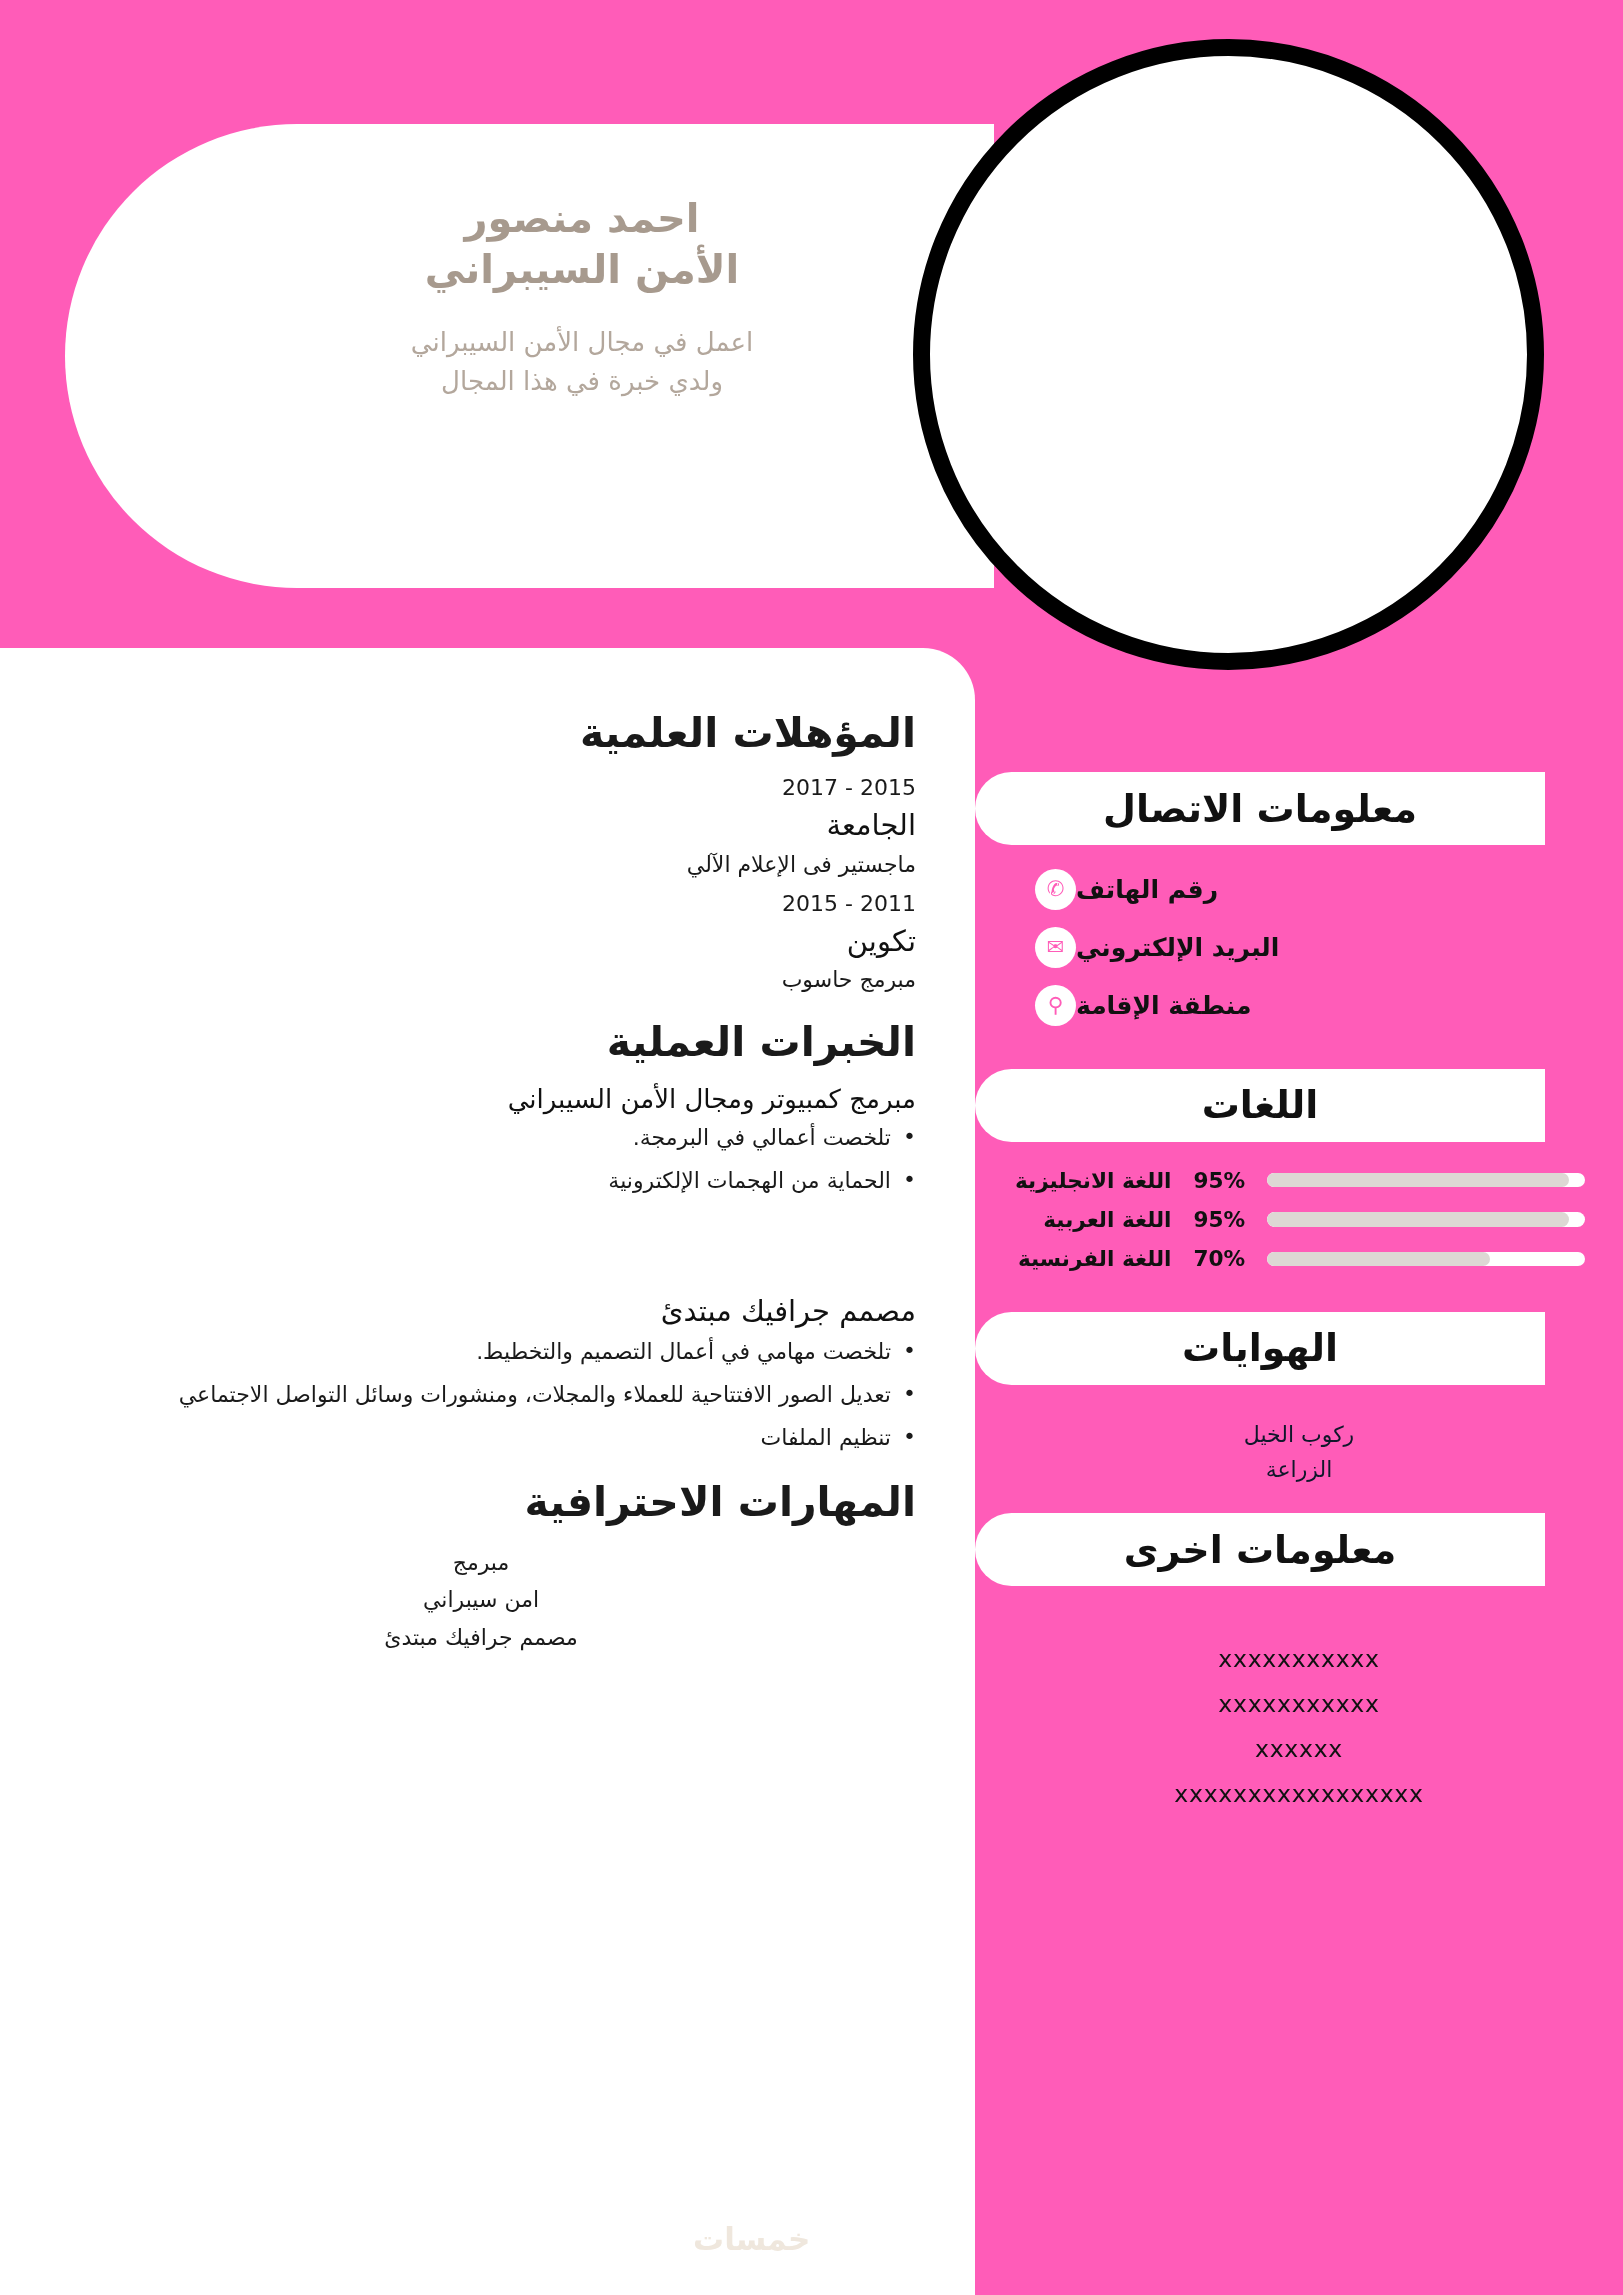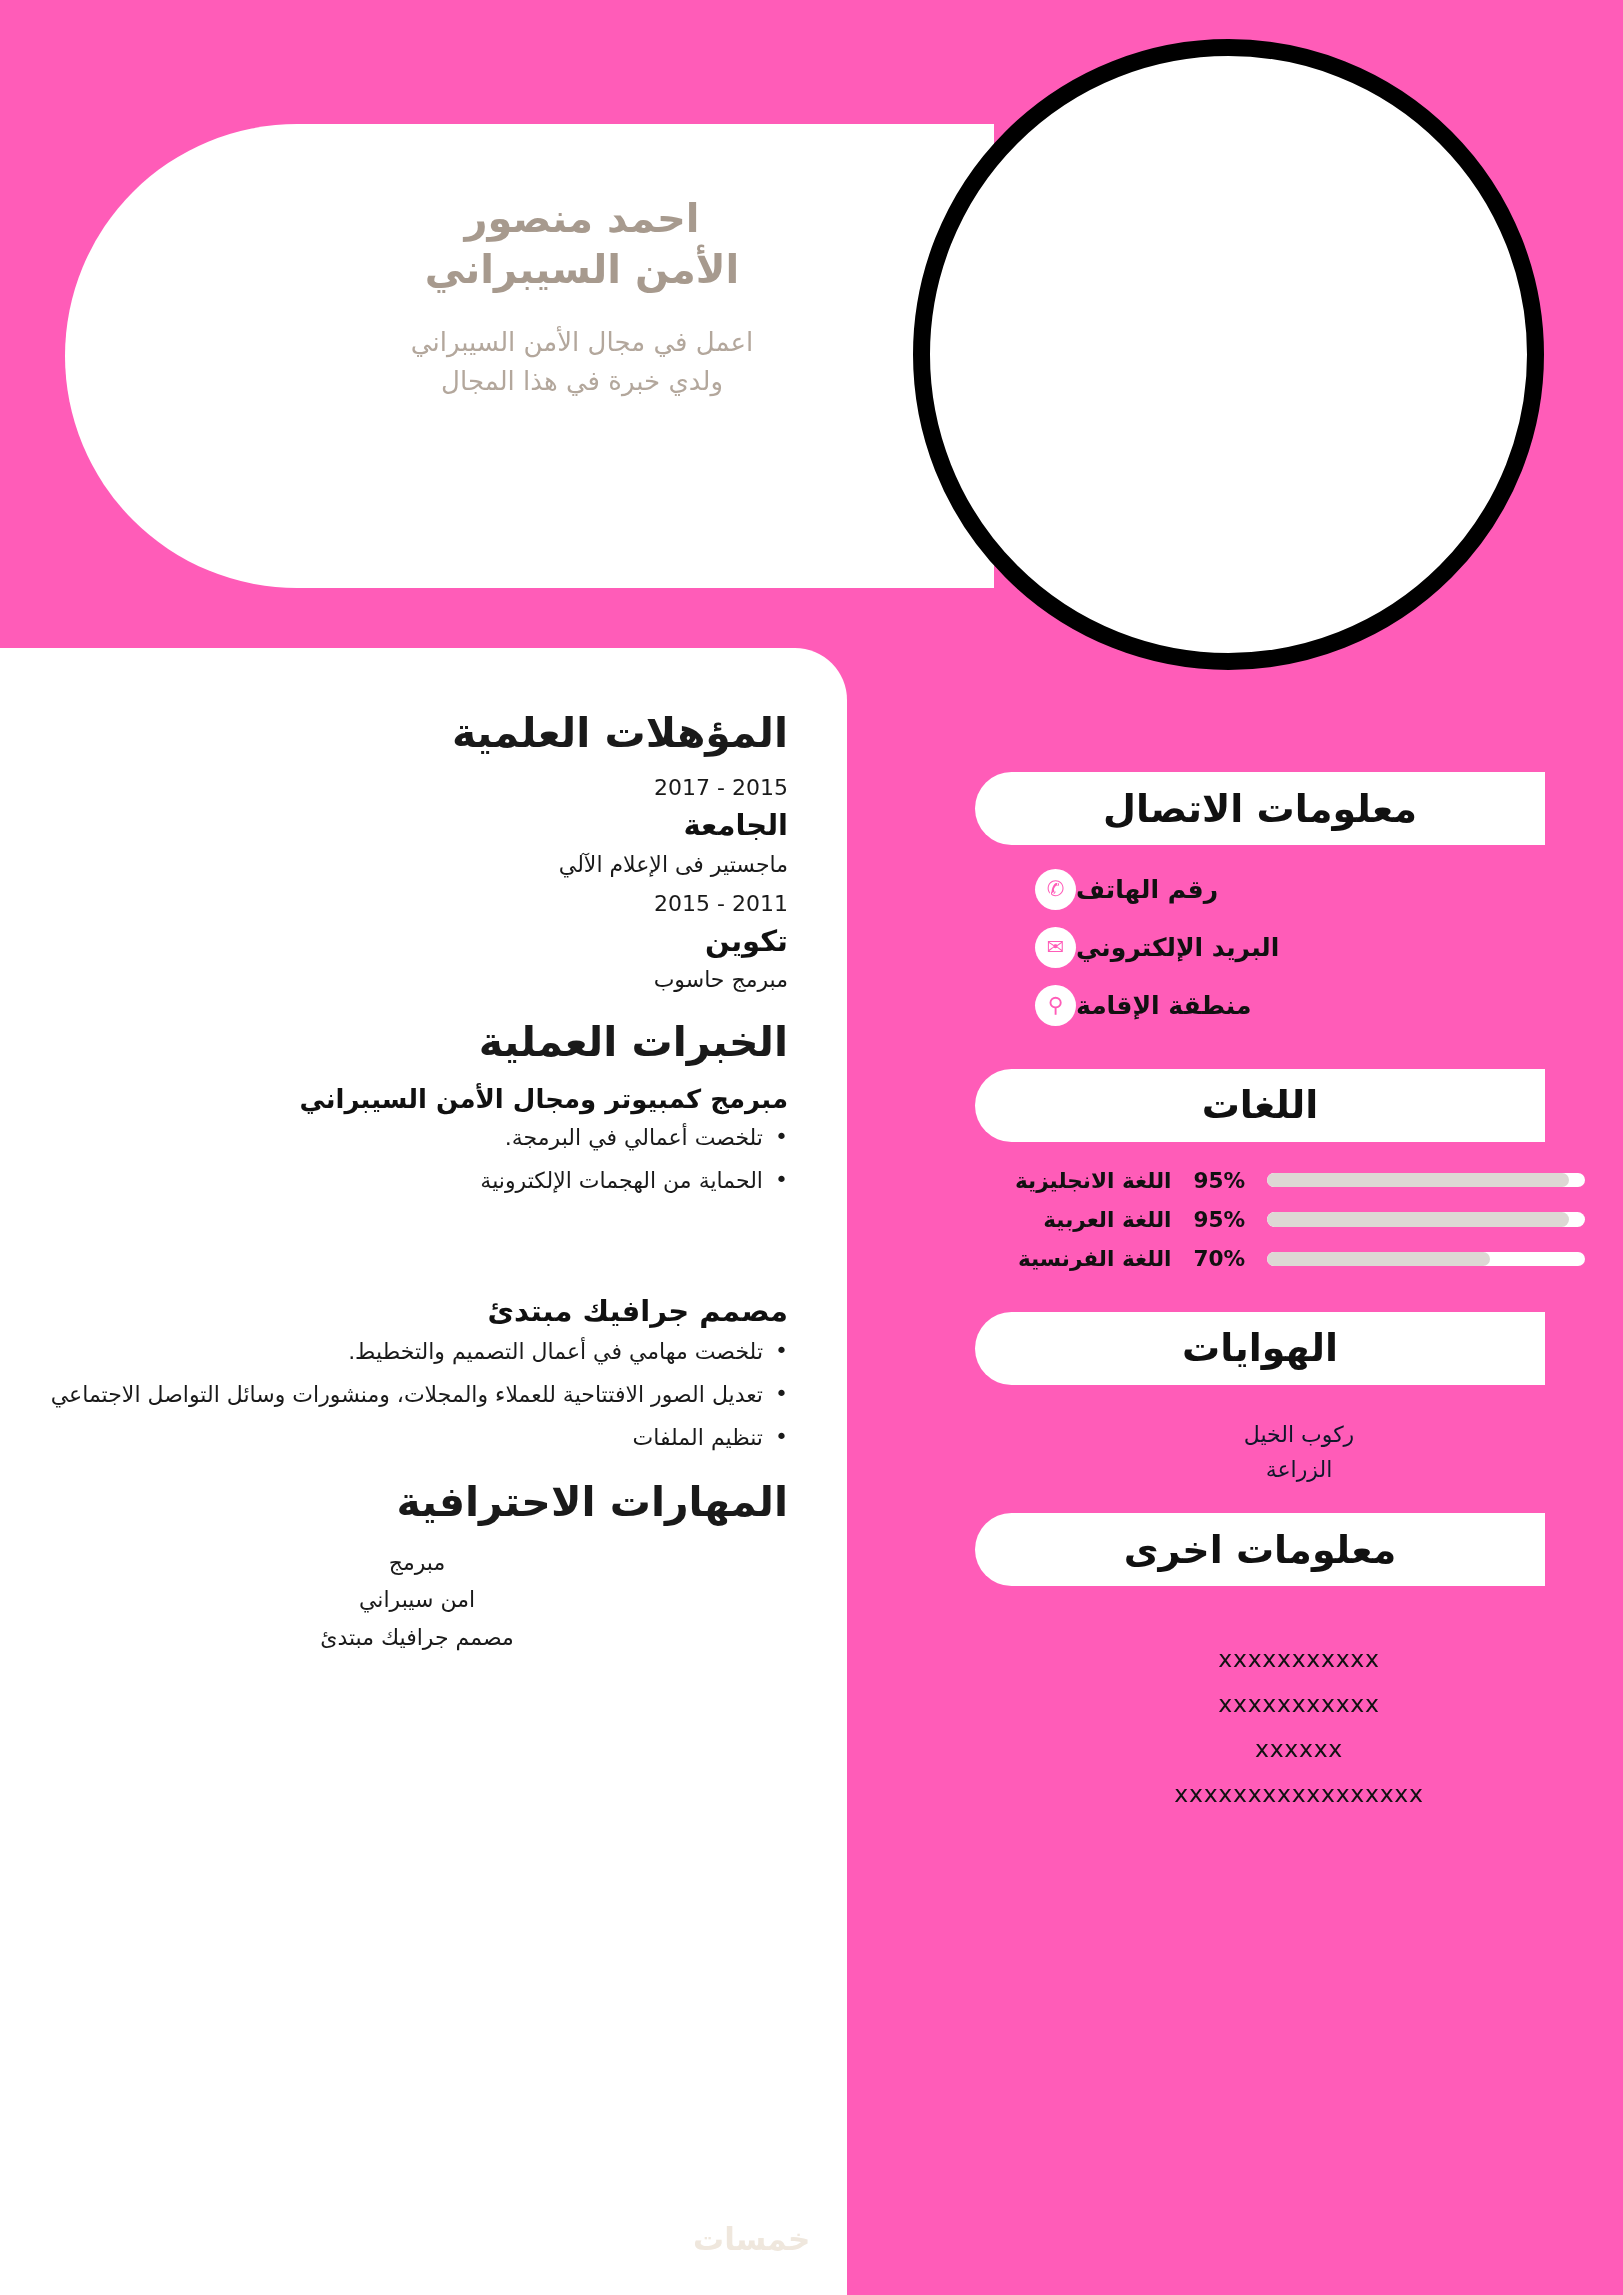--- a/index.html
+++ b/index.html
@@ -63,21 +63,21 @@
     background: #ffffff;
     border: 17px solid #000000;
     box-sizing: border-box;
   }
 
   
   .left-col {
     position: absolute;
     left: 0;
     top: 648px;
-    width: 847px;
+    width: 975px;
     height: 1648px;
     background: #ffffff;
     border-radius: 0 52px 0 0;
     box-sizing: border-box;
     padding: 39px 59px 0 46px;
   }
   .sec-title {
     font-size: 41px;
     font-weight: bold;
     color: #1a1a1a;
@@ -86,21 +86,21 @@
     line-height: 1.2;
   }
   .date-line {
     font-size: 22px;
     color: #1a1a1a;
     text-align: right;
     margin: 10.5px 0 6.5px 0;
   }
   .sub-bold {
     font-size: 29px;
-    font-weight: bold;
+    font-weight: normal;
     color: #111111;
     text-align: right;
     margin: 7.9px 0 5.2px 0;
   }
   .sub-bold.sm { font-size: 26px; }
   .plain {
     font-size: 22px;
     color: #1a1a1a;
     text-align: right;
     margin: 6.5px 0 6.5px 0;

